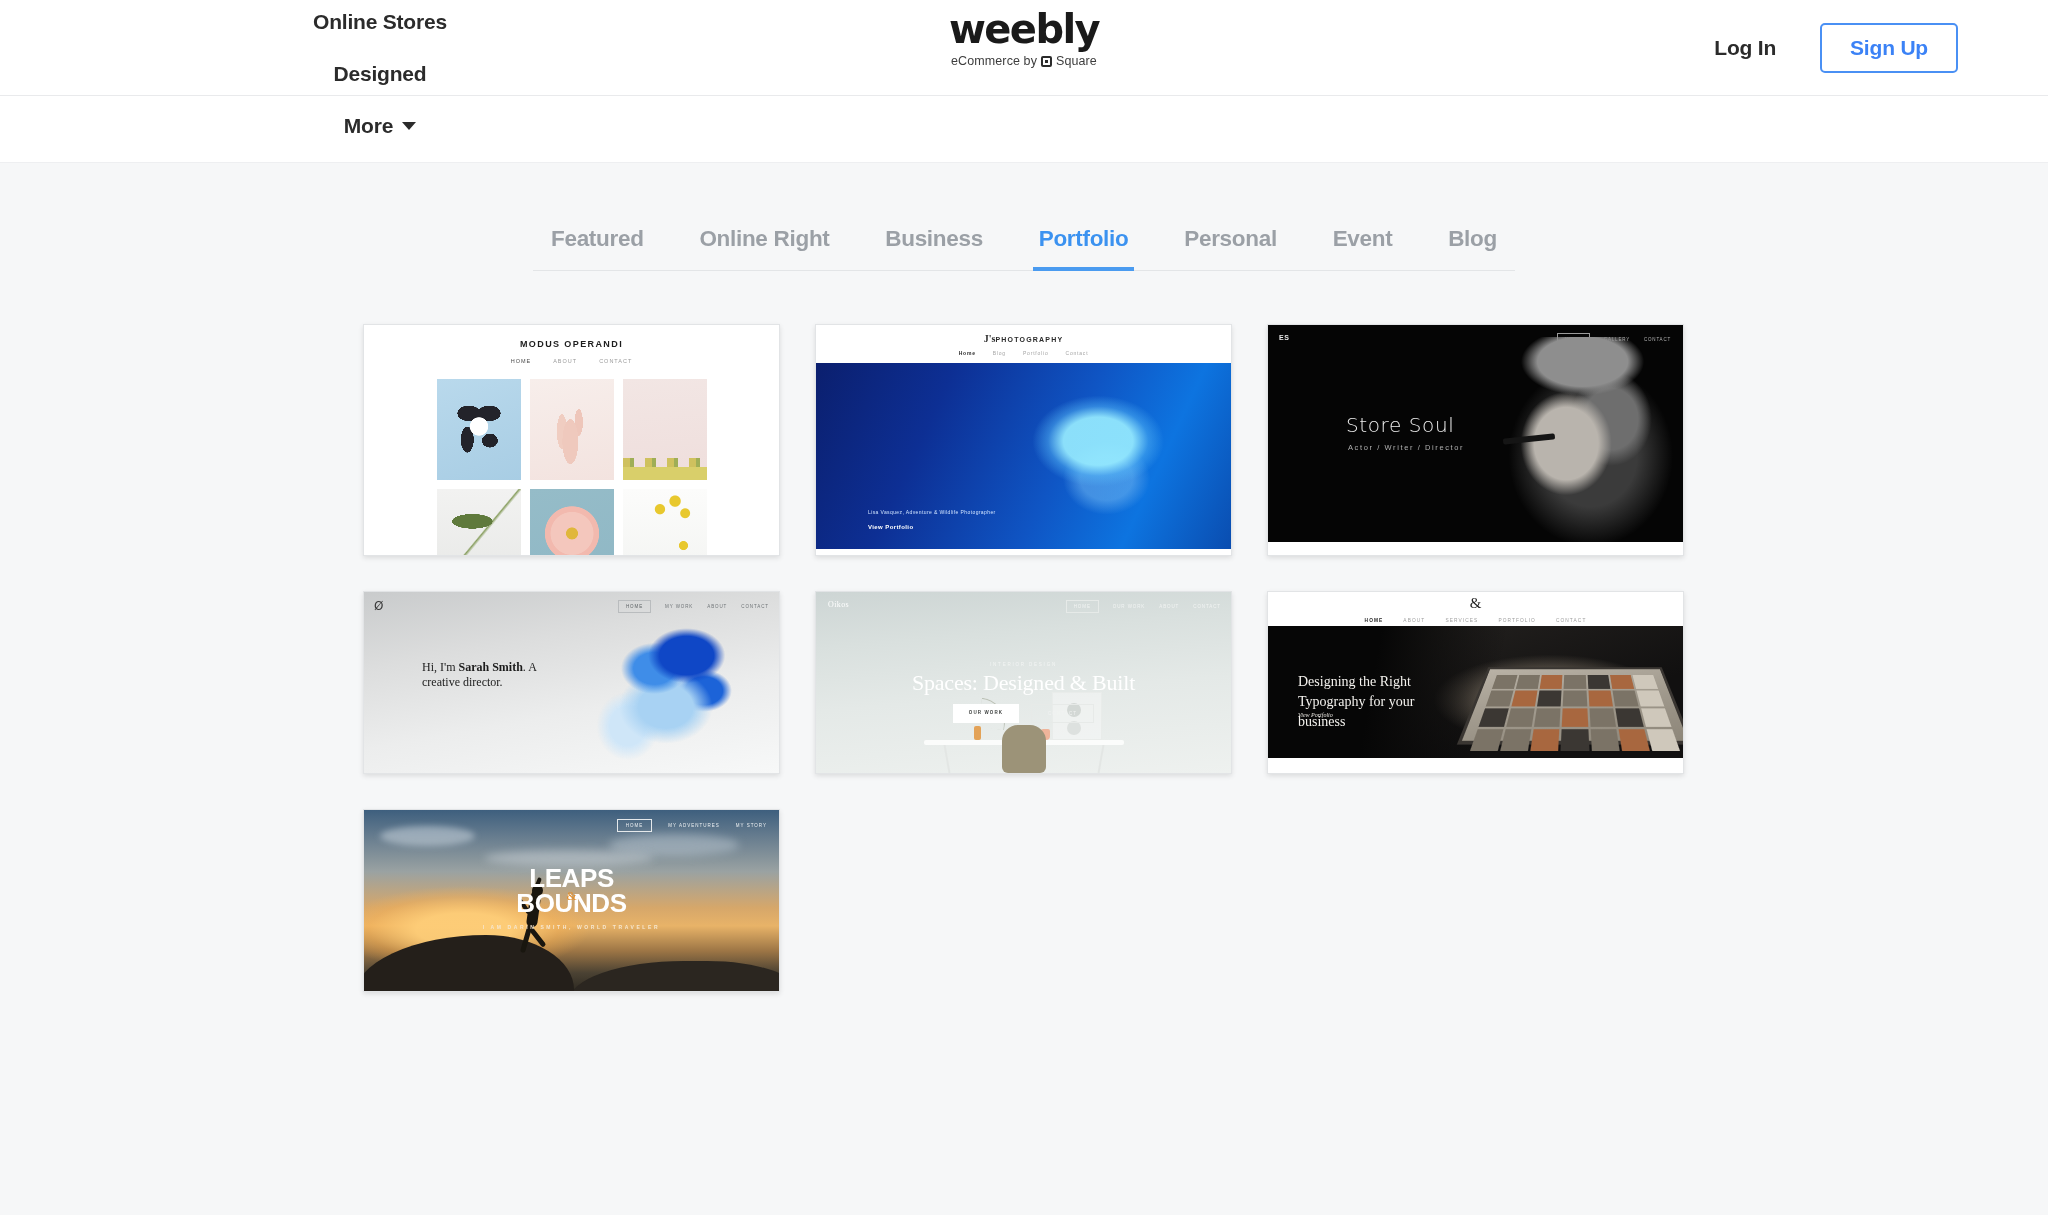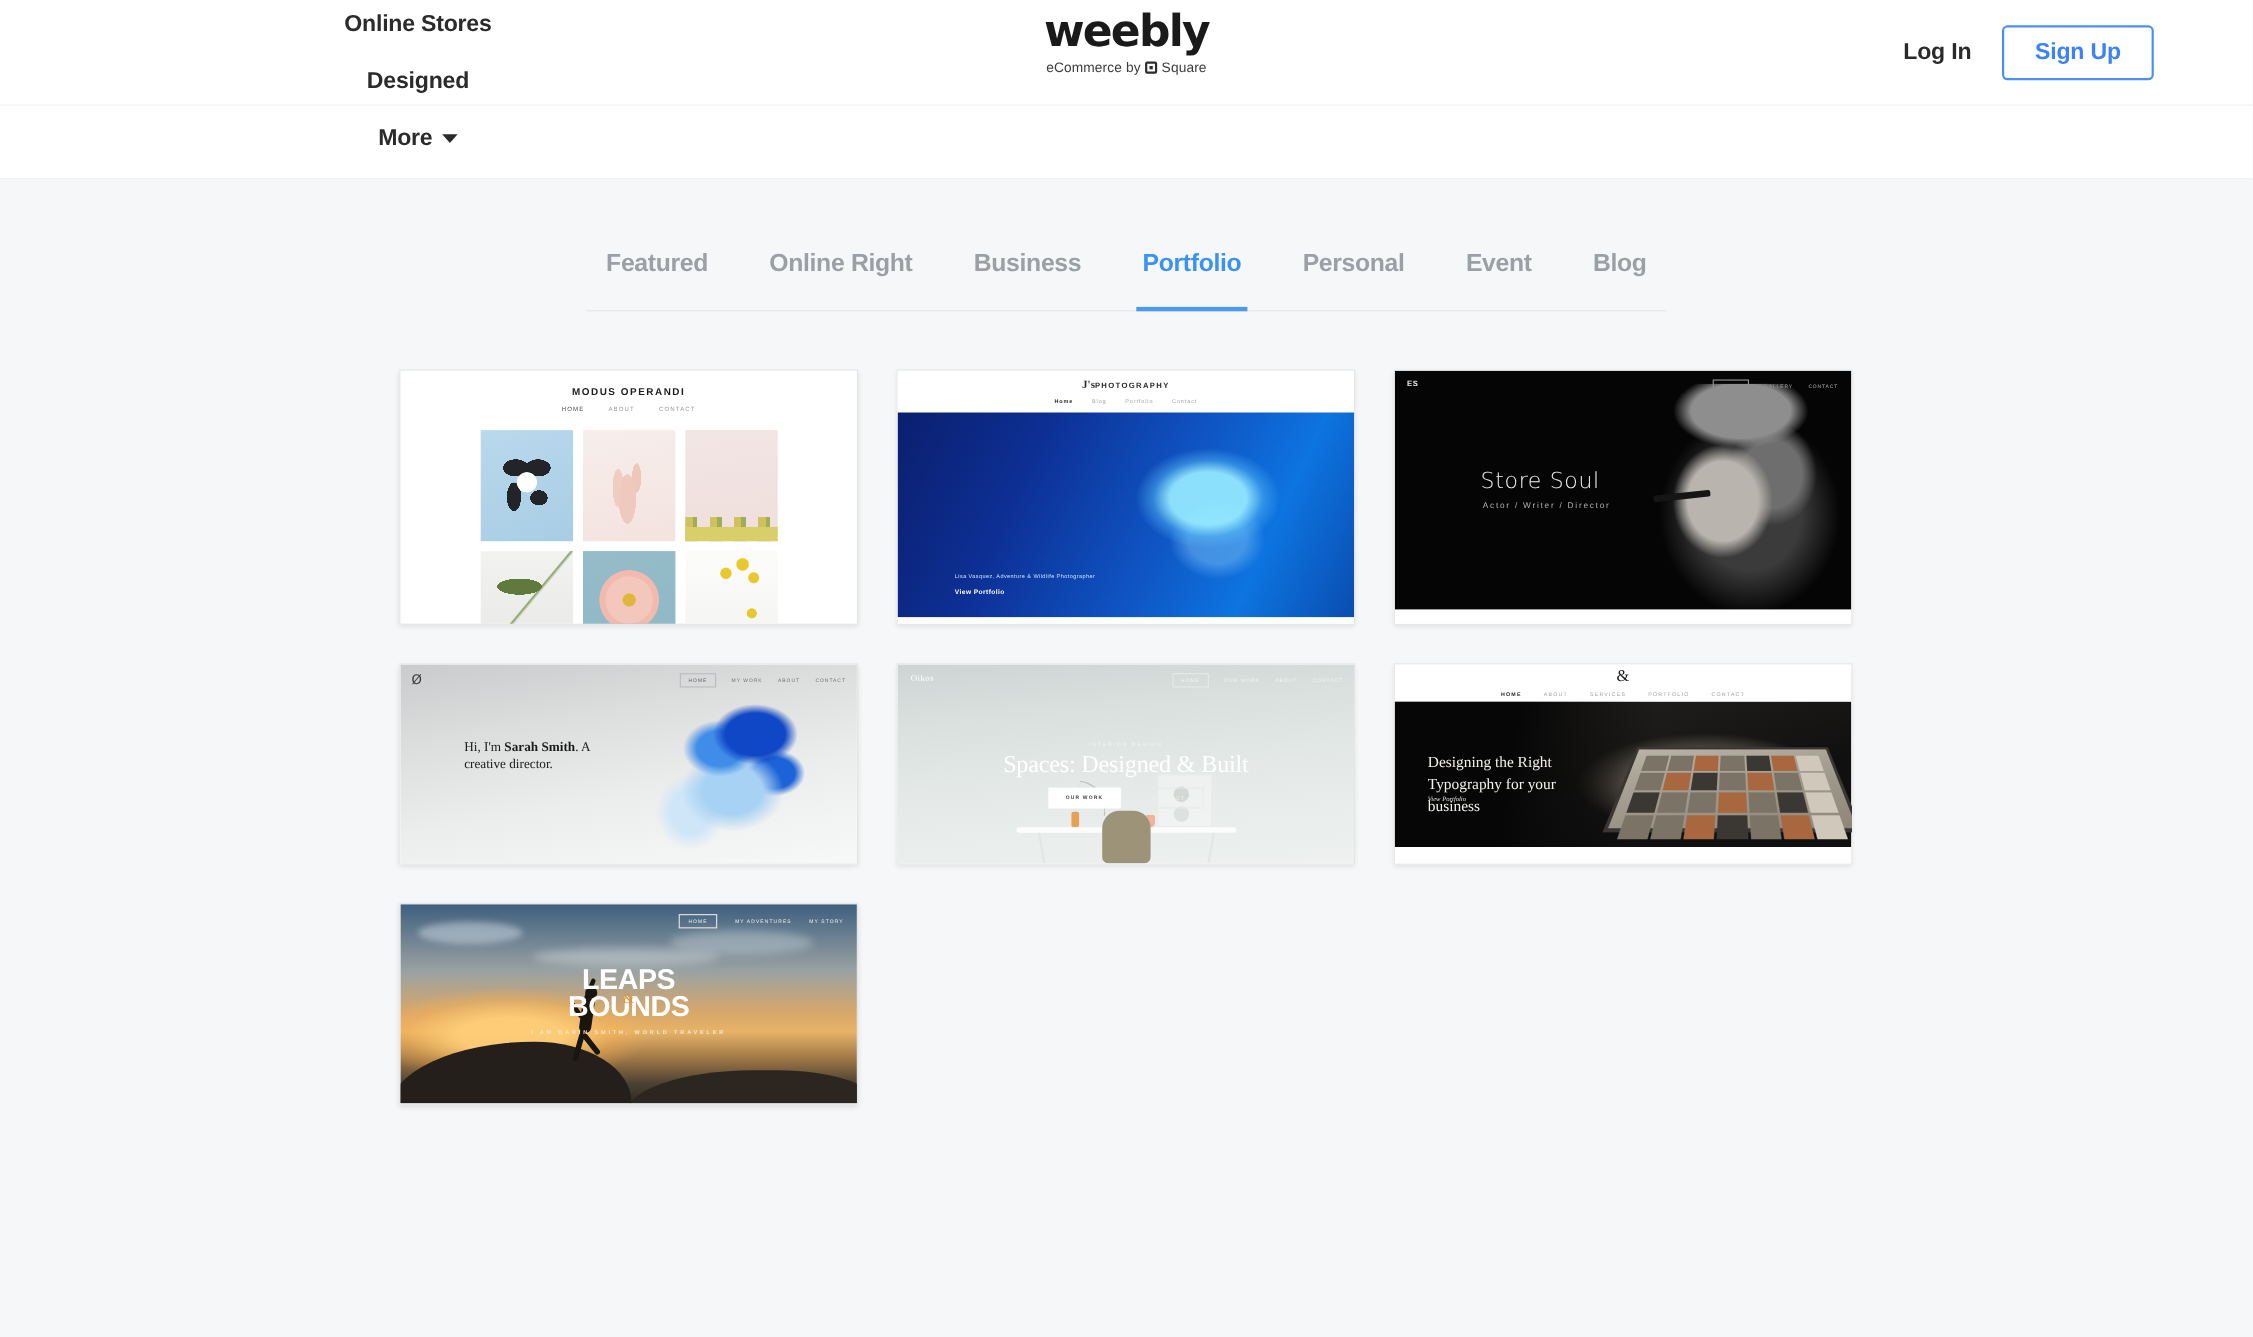--- a/index.html
+++ b/index.html
@@ -86,21 +86,21 @@
     background: #2b2b2b;
   }
 
   .header-right {
     position: absolute;
     right: 90px;
     top: 0;
     height: 95px;
     display: flex;
     align-items: center;
-    gap: 28px;
+    gap: 44px;
   }
   .login-link {
     font-size: 21px;
     font-weight: 600;
     color: #2b2b2b;
     text-decoration: none;
     letter-spacing: -0.2px;
   }
   .signup-btn {
     border: 2px solid #4a90f4;
@@ -136,21 +136,21 @@
     justify-content: space-between;
     align-items: flex-end;
     border-bottom: 1px solid #e3e5e7;
     padding: 0 12px;
   }
   .tab {
     font-size: 22.5px;
     font-weight: 700;
     color: #9ba0a6;
     letter-spacing: -0.3px;
-    padding: 0 6px 27px 6px;
+    padding: 0 6px 15px 6px;
     border-bottom: 4px solid transparent;
     margin-bottom: -1px;
     cursor: pointer;
     white-space: nowrap;
   }
   .tab.active {
     color: #3b92f0;
     border-bottom-color: #4a9bf0;
   }
 

